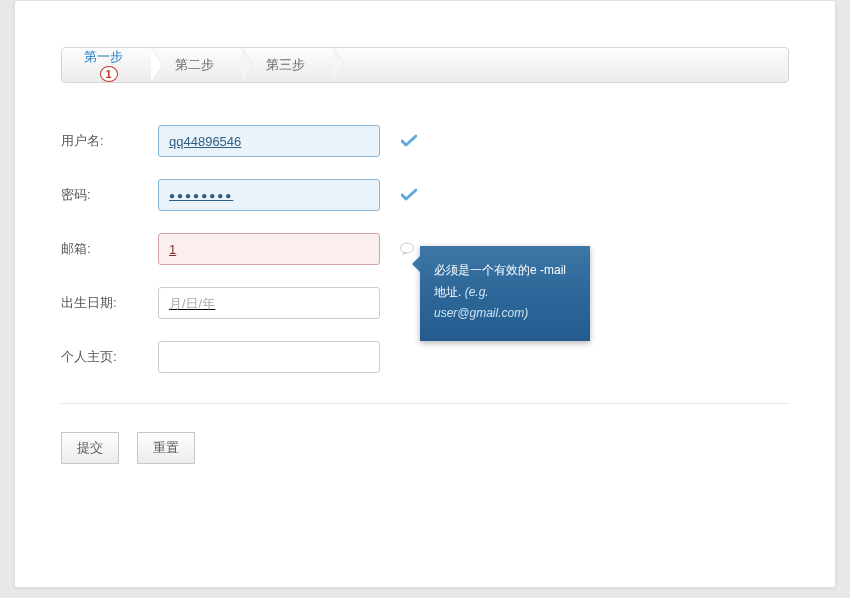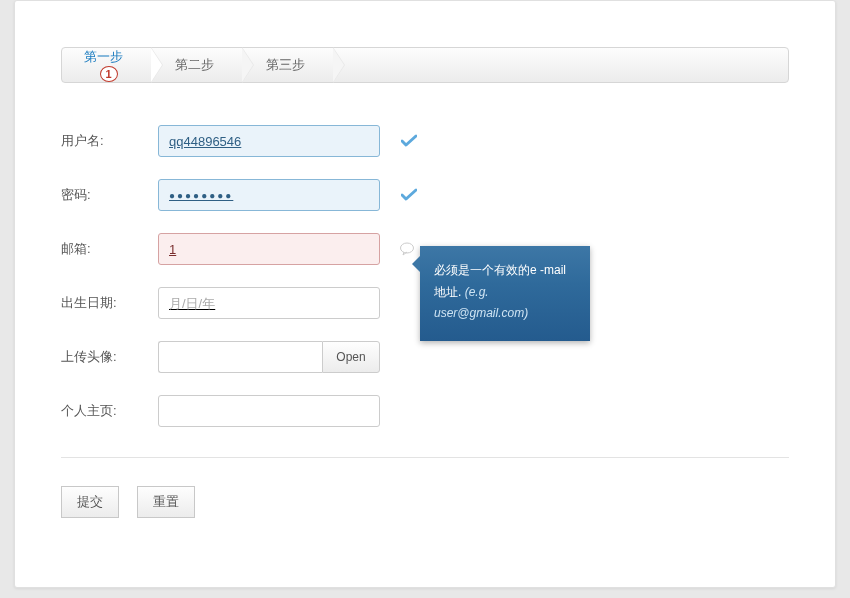--- a/index.html
+++ b/index.html
@@ -234,27 +234,20 @@
             <path d="M5 10 L4 13 L8 10" fill="none" stroke="#ccc" stroke-width="1"></path>
           </svg>
       </span>
     </div>
 
     <div class="row">
       <div class="label">出生日期:</div>
       <input class="control" type="text" placeholder="月/日/年" style="">
     </div>
 
-    <div class="row">
-      <div class="label">上传头像:</div>
-      <div class="upload-wrap">
-        <div class="upload-path"></div>
-        <button class="open-btn">Open</button>
-      </div>
-    </div>
 
     <div class="row">
       <div class="label">个人主页:</div>
       <input class="control" type="text" value="" style="">
     </div>
 
   </div>
 
   <div class="tooltip">
     <div>必须是一个有效的e -mail</div>

